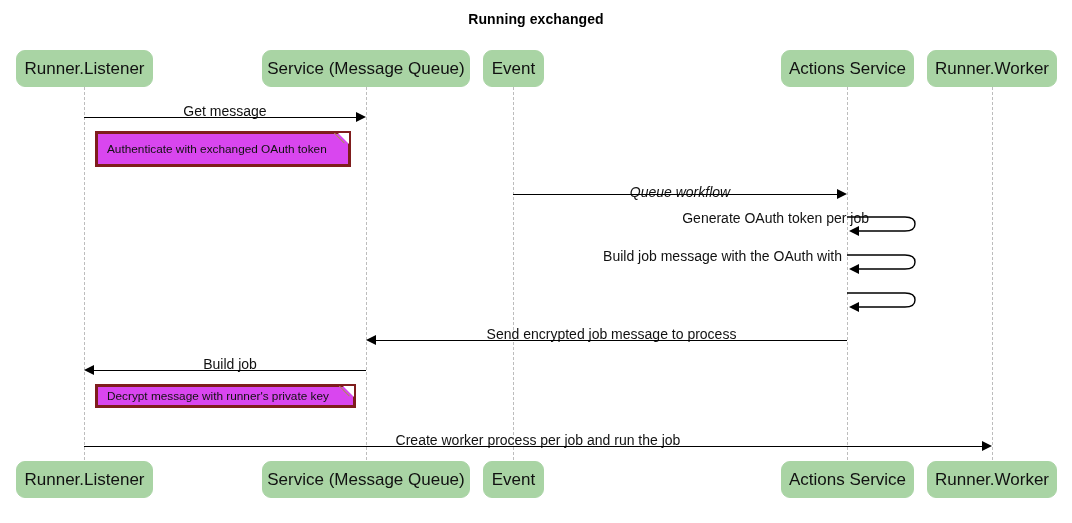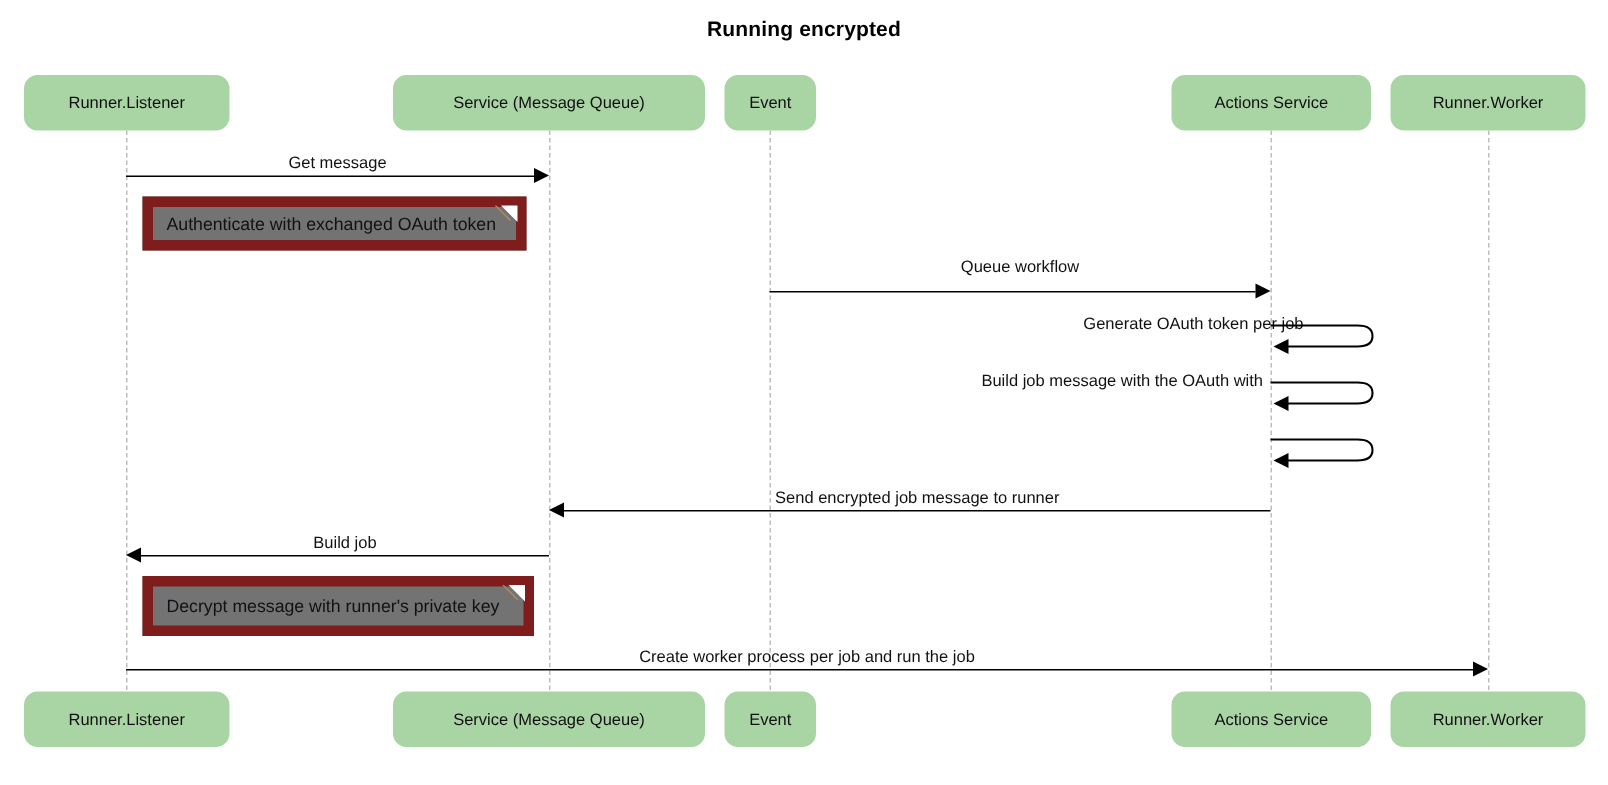--- a/index.html
+++ b/index.html
@@ -34,38 +34,38 @@
   }
   .participant {
     position: absolute;
     height: 37px;
     background: #a9d4a4;
     border: 1px solid #a9d4a4;
     border-radius: 9px;
     display: flex;
     align-items: center;
     justify-content: center;
-    font-size: 11px;
+    font-size: 17px;
     color: #111;
     box-sizing: border-box;
     white-space: nowrap;
   }
   .lifeline {
     position: absolute;
     width: 0;
     border-left: 1px dashed #bdbdbd;
   }
   .msg-line {
     position: absolute;
     height: 0;
     border-top: 1.4px solid #000;
   }
   .msg-label {
     position: absolute;
-    font-size: 11px;
+    font-size: 14px;
     color: #111;
     white-space: nowrap;
     text-align: center;
   }
   .msg-label.right-align { text-align: right; }
   .arrowhead {
     position: absolute;
     width: 0; height: 0;
   }
   .arrowhead.right {
@@ -77,22 +77,22 @@
     border-top: 5px solid transparent;
     border-bottom: 5px solid transparent;
     border-right: 10px solid #000;
   }
   .selfloop {
     position: absolute;
   }
   .selfloop svg { display: block; overflow: visible; }
   .note {
     position: absolute;
-    background: #737373;
-    border: 7px solid #7f1d1d;
+    background: #d946ef;
+    border: 3px solid #7f1d1d;
     box-sizing: border-box;
     font-size: 11.8px;
     color: #111;
     display: flex;
     align-items: center;
     padding-left: 9px;
     white-space: nowrap;
   }
   .note-fold {
     position: absolute;
@@ -120,21 +120,21 @@
     border-top: 1px solid #b08a5e;
     transform: rotate(45deg);
     transform-origin: left top;
   }
 </style>
 </head>
 <body>
 
 <div id="diagram-root">
 
-  <div class="diagram-title">Running encrypted</div>
+  <div class="diagram-title">Running exchanged</div>
 
   <div class="lifeline" style="left:84px; top:87px; height:373px;"></div>
   <div class="lifeline" style="left:366px; top:87px; height:373px;"></div>
   <div class="lifeline" style="left:513px; top:87px; height:373px;"></div>
   <div class="lifeline" style="left:847px; top:87px; height:373px;"></div>
   <div class="lifeline" style="left:992px; top:87px; height:373px;"></div>
 
   <div class="participant" style="left:16px; top:50px; width:137px;">
     <span>Runner.Listener</span>
   </div>
@@ -170,21 +170,21 @@
   <div class="msg-label" style="left:84px; top:103px; width:282px;">Get message</div>
   <div class="msg-line" style="left:84px; top:117px; width:272px;"></div>
   <div class="arrowhead right" style="left:356px; top:112px;"></div>
 
   <div class="note" style="left:95px; top:131px; width:256px; height:36px;">
     <span>Authenticate with exchanged OAuth token</span>
     <span class="note-fold"></span>
     <span class="note-fold-edge"></span>
   </div>
 
-  <div class="msg-label" style="left:513px; top:172px; width:334px;">Queue workflow</div>
+  <div class="msg-label" style="left:513px; top:184px; width:334px;font-style:italic;">Queue workflow</div>
   <div class="msg-line" style="left:513px; top:194px; width:324px;"></div>
   <div class="arrowhead right" style="left:837px; top:189px;"></div>
 
   <div class="msg-label right-align" style="left:574px; top:210px; width:295px;">Generate OAuth token per job</div>
   <div class="selfloop" style="left:847px; top:210px;">
     <svg width="80" height="28" viewBox="0 0 80 28">
       <path d="M 0 7 L 58 7 Q 68 7 68 14 Q 68 21 58 21 L 10 21" fill="none" stroke="#000" stroke-width="1.4"></path>
       <polygon points="12,16 12,26 2,21" fill="#000"></polygon>
     </svg>
   </div>
@@ -197,29 +197,29 @@
     </svg>
   </div>
 
   <div class="selfloop" style="left:847px; top:286px;">
     <svg width="80" height="28" viewBox="0 0 80 28">
       <path d="M 0 7 L 58 7 Q 68 7 68 14 Q 68 21 58 21 L 10 21" fill="none" stroke="#000" stroke-width="1.4"></path>
       <polygon points="12,16 12,26 2,21" fill="#000"></polygon>
     </svg>
   </div>
 
-  <div class="msg-label" style="left:376px; top:326px; width:471px;">Send encrypted job message to runner</div>
+  <div class="msg-label" style="left:376px; top:326px; width:471px;">Send encrypted job message to process</div>
   <div class="msg-line" style="left:376px; top:340px; width:471px;"></div>
   <div class="arrowhead left" style="left:366px; top:335px;"></div>
 
   <div class="msg-label" style="left:94px; top:356px; width:272px;">Build job</div>
   <div class="msg-line" style="left:94px; top:370px; width:272px;"></div>
   <div class="arrowhead left" style="left:84px; top:365px;"></div>
 
-  <div class="note" style="left:95px; top:384px; width:261px; height:40px;">
+  <div class="note" style="left:95px; top:384px; width:261px; height:24px;">
     <span>Decrypt message with runner's private key</span>
     <span class="note-fold"></span>
     <span class="note-fold-edge"></span>
   </div>
 
   <div class="msg-label" style="left:84px; top:432px; width:908px;text-align:center;">Create worker process per job and run the job</div>
   <div class="msg-line" style="left:84px; top:446px; width:898px;"></div>
   <div class="arrowhead right" style="left:982px; top:441px;"></div>
 
 </div>

